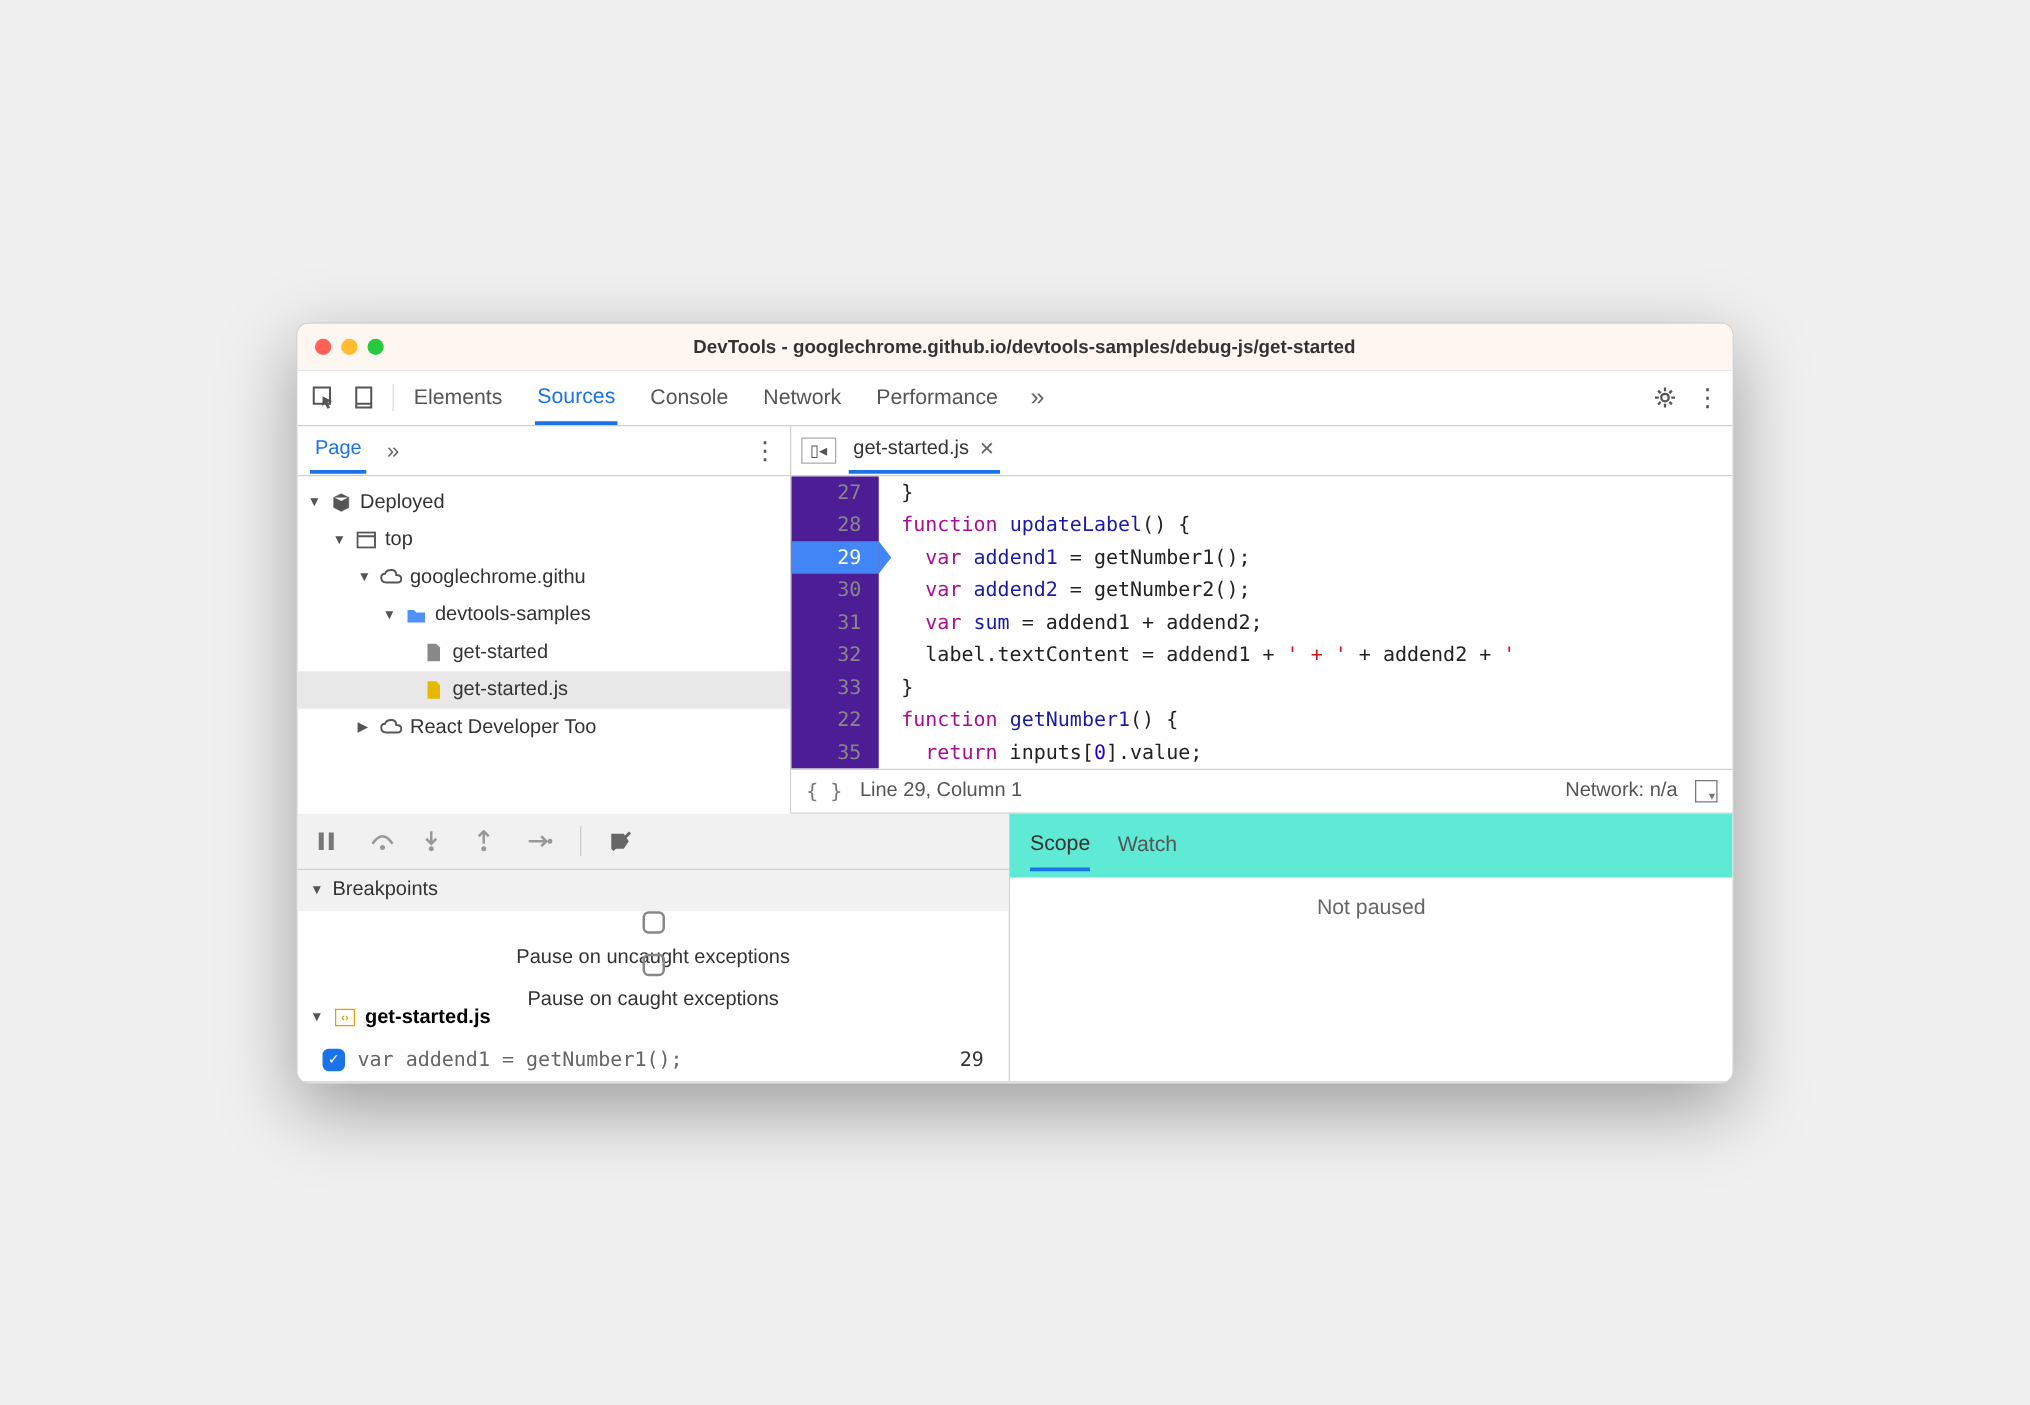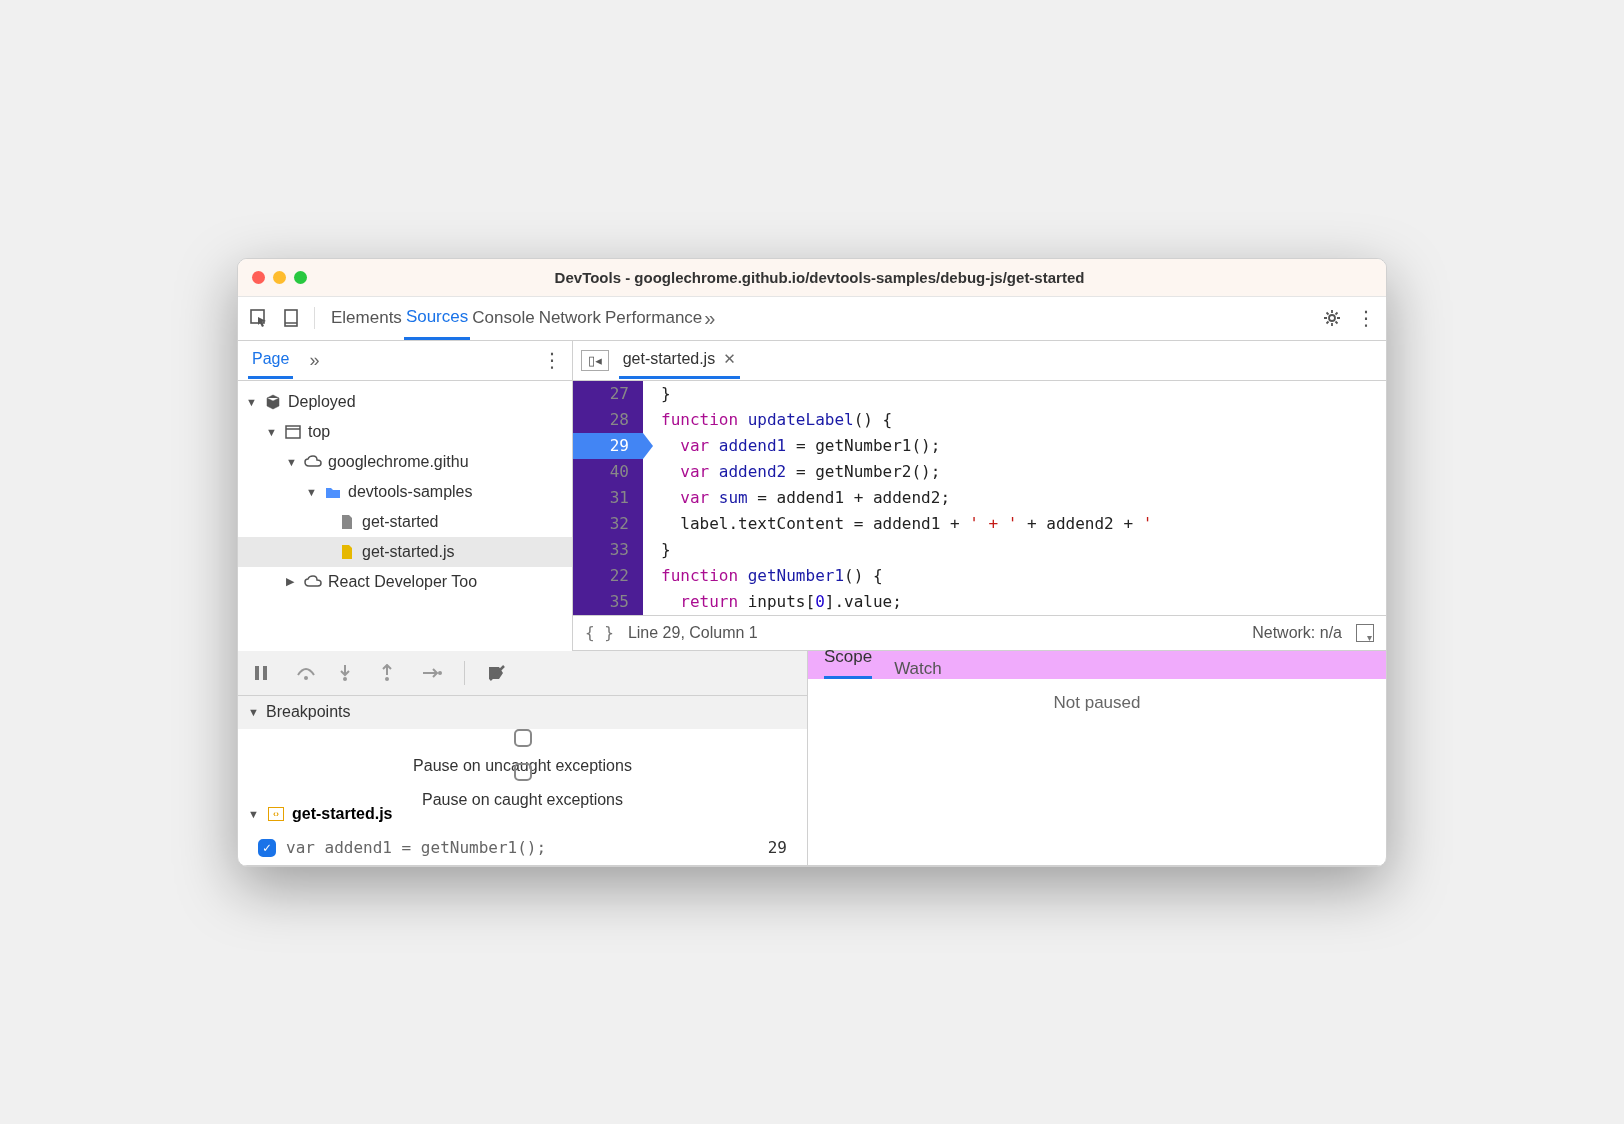--- a/index.html
+++ b/index.html
@@ -9,28 +9,28 @@
 .traffic { display: flex; gap: 8px; }
 .dot { width: 13px; height: 13px; border-radius: 50%; }
 .dot.red { background: #ff5f57; }
 .dot.yellow { background: #febc2e; }
 .dot.green { background: #28c840; }
 .title { flex: 1; text-align: center; font-size: 15px; font-weight: 600; color: #333; padding-right: 40px; }
 
 .toolbar { height: 44px; display: flex; align-items: center; border-bottom: 1px solid #d0d0d0; padding: 0 10px; background: #fff; }
 .tool-icons { display: flex; gap: 10px; align-items: center; padding-right: 12px; border-right: 1px solid #ddd; margin-right: 14px; }
 .tool-icon { width: 22px; height: 22px; display: flex; align-items: center; justify-content: center; color: #555; }
-.tabs { display: flex; align-items: center; flex: 1; }
+.tabs { display: flex; gap: 24px; align-items: center; flex: 1; }
 .tab { font-size: 17px; color: #555; padding: 10px 2px; cursor: pointer; }
 .tab.active { color: #1a73e8; border-bottom: 3px solid #1a73e8; }
 .toolbar-right { display: flex; gap: 14px; align-items: center; color: #555; }
 .chev { font-size: 20px; color: #666; }
 
 .content { display: flex; }
-.sidebar { width: 335px; border-right: 1px solid #d0d0d0; }
+.sidebar { width: 395px; border-right: 1px solid #d0d0d0; }
 .side-tabs { height: 40px; display: flex; align-items: center; border-bottom: 1px solid #d0d0d0; padding: 0 10px; }
 .side-tab { font-size: 16px; color: #555; padding: 8px 4px; }
 .side-tab.active { color: #1a73e8; border-bottom: 3px solid #1a73e8; }
 .side-chev { margin-left: 16px; color: #666; font-size: 18px; }
 .side-more { margin-left: auto; color: #555; font-size: 20px; }
 
 .tree { padding: 6px 0; font-size: 16px; color: #333; }
 .tree-row { display: flex; align-items: center; height: 30px; padding-left: 8px; gap: 6px; cursor: pointer; white-space: nowrap; overflow: hidden; }
 .tree-row.selected { background: #e8e8e8; }
 .tri { font-size: 11px; color: #555; width: 12px; }
@@ -74,21 +74,21 @@
 
 .bp-row { display: flex; align-items: center; height: 34px; padding: 0 10px; font-size: 16px; color: #333; gap: 10px; flex-direction: column; }
 .checkbox { width: 18px; height: 18px; border: 2px solid #888; border-radius: 5px; flex-shrink: 0; display: flex; align-items: center; justify-content: center; }
 .checkbox.checked { background: #1a73e8; border-color: #1a73e8; color: #fff; font-size: 13px; }
 .bp-file-row { display: flex; align-items: center; height: 34px; padding: 0 10px; font-size: 16px; gap: 8px; font-weight: 600; }
 .yellow-box { width: 16px; height: 14px; border: 1.5px solid #e6a100; background: #fff; display: flex; align-items: center; justify-content: center; font-size: 9px; color: #e6a100; }
 .bp-code-row { display: flex; align-items: center; height: 34px; padding: 0 10px 0 20px; font-family: Menlo, monospace; font-size: 16px; color: #666; }
 .bp-line-num { margin-left: auto; padding-right: 10px; color: #333; }
 
 .debug-right { flex: 1; }
-.scope-tabs { height: 28px; background: #f0abfc; display: flex; align-items: flex-end; gap: 22px; padding: 0 16px; font-size: 17px; color: #555; }
+.scope-tabs { height: 51px; background: #5eead4; display: flex; align-items: center; gap: 22px; padding: 0 16px; font-size: 17px; color: #555; }
 .scope-tab.active { color: #333; border-bottom: 3px solid #1a73e8; padding: 9px 0; }
 .not-paused { text-align: center; color: #666; padding: 14px; font-size: 17px; }
 
 svg { display: block; }
 </style>
 </head>
 <body>
 
 <div class="window">
 
@@ -214,21 +214,21 @@
         <div class="file-tab">
           <span>get-started.js</span>
           <span class="close-x">✕</span>
         </div>
       </div>
       <div class="code-area">
         <div class="gutter" id="gutter">
             <div class="gutter-line">27</div>
             <div class="gutter-line">28</div>
             <div class="gutter-line bp">29</div>
-            <div class="gutter-line">40</div>
+            <div class="gutter-line">30</div>
             <div class="gutter-line">31</div>
             <div class="gutter-line">32</div>
             <div class="gutter-line">33</div>
             <div class="gutter-line">22</div>
             <div class="gutter-line">35</div>
           </div>
         <div class="code" id="code"><div>}</div><div><span class="kw">function</span> <span class="fn">updateLabel</span>() {</div><div>  <span class="kw">var</span> <span class="fn">addend1</span> = getNumber1();</div><div>  <span class="kw">var</span> <span class="fn">addend2</span> = getNumber2();</div><div>  <span class="kw">var</span> <span class="fn">sum</span> = addend1 + addend2;</div><div>  label.textContent = addend1 + <span class="str">' + '</span> + addend2 + <span class="str">' </span></div><div>}</div><div><span class="kw">function</span> <span class="fn">getNumber1</span>() {</div><div>  <span class="kw">return</span> inputs[<span class="num">0</span>].value;</div></div>
       </div>
       <div class="statusbar">
         <span class="braces">{ }</span>

